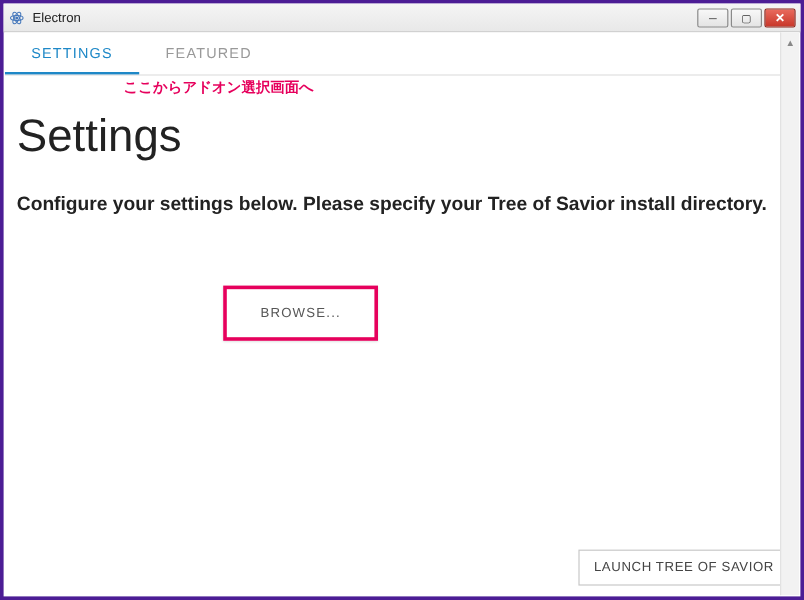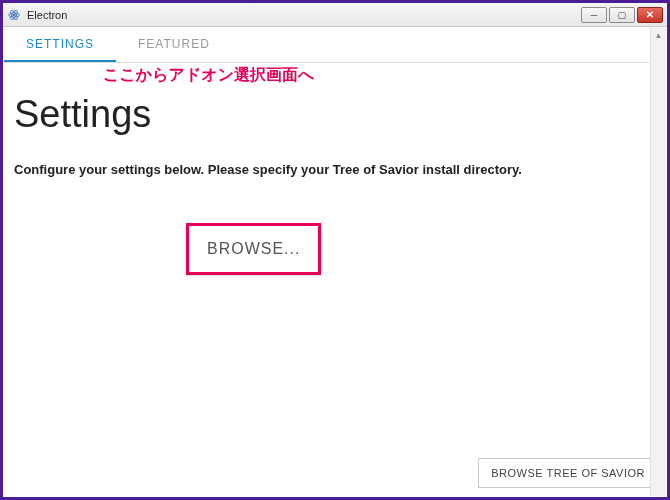--- a/index.html
+++ b/index.html
@@ -79,55 +79,55 @@
     outline-offset: -1px;
   }
   .page-body { padding: 18px 10px 0 10px; position: relative; }
   .heading {
     font-size: 38px;
     font-weight: normal;
     color: #222;
     margin: 12px 0 26px 0;
   }
   .desc {
-    font-size: 13px;
+    font-size: 16px;
     color: #222;
     font-weight: bold;
-    margin-bottom: 46px;
+    margin-bottom: 58px;
   }
   .browse-wrap {
     margin-left: 172px;
     display: inline-block;
   }
   .browse-btn {
     display: inline-block;
-    padding: 14px 18px;
+    padding: 14px 28px;
     border: 3px solid #e6005c;
     background: #fff;
-    font-size: 16px;
+    font-size: 11px;
     letter-spacing: 1px;
     color: #555;
     cursor: pointer;
     box-shadow: 0 1px 2px rgba(0,0,0,.15);
   }
   .launch-btn {
     position: absolute;
     right: 8px;
     bottom: 8px;
     padding: 8px 12px;
     border: 1px solid #c8c8c8;
     background: #fff;
     font-size: 11px;
     letter-spacing: 0.5px;
     color: #444;
     cursor: pointer;
   }
   .annot {
     position: absolute;
-    font-size: 16px;
+    font-size: 12px;
     font-weight: bold;
     color: #e6005c;
     text-shadow: -1px -1px 0 #fff, 1px -1px 0 #fff, -1px 1px 0 #fff, 1px 1px 0 #fff;
     pointer-events: none;
     white-space: nowrap;
   }
   .annot1 { top: 62px; left: 100px; }
   .annot2 { top: 292px; left: 178px; }
   .scrollbar {
     position: absolute;
@@ -174,21 +174,21 @@
     </div>
 
     <div class="page-body">
       <h1 class="heading">Settings</h1>
       <p class="desc">Configure your settings below. Please specify your Tree of Savior install directory.</p>
       <div class="browse-wrap">
         <div class="browse-btn">BROWSE...</div>
       </div>
     </div>
 
-    <button class="launch-btn">BROWSE TREE OF SAVIOR</button>
+    <button class="launch-btn">LAUNCH TREE OF SAVIOR</button>
   </div>
 
   <div class="scrollbar">
     <div class="scroll-arrow">▲</div>
   </div>
 
   <div class="annot annot1">ここからアドオン選択画面へ</div>
 
 </div>
 

